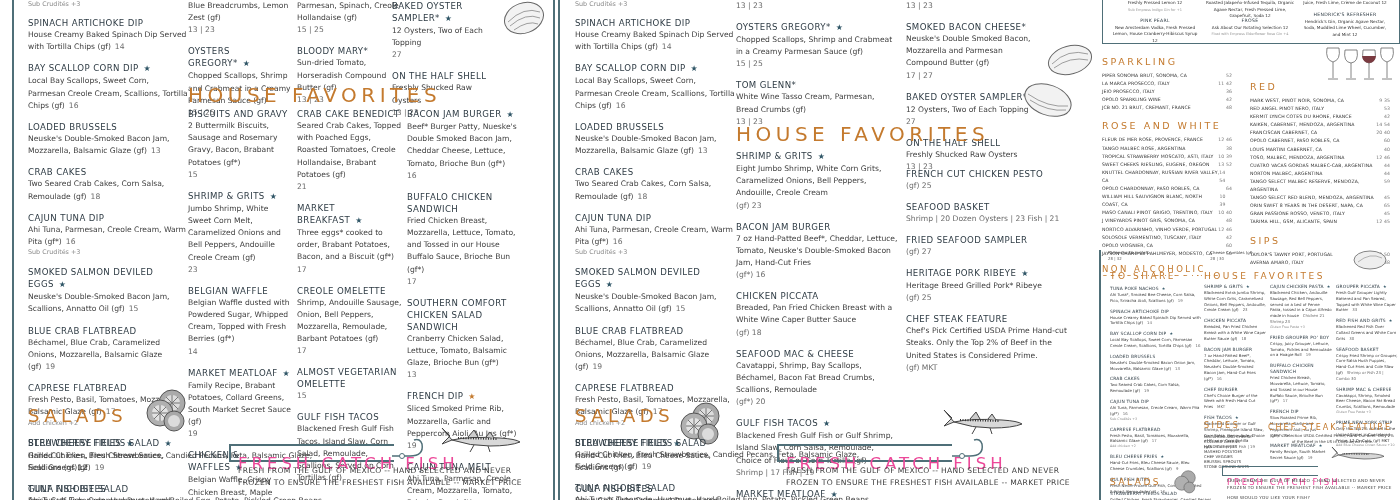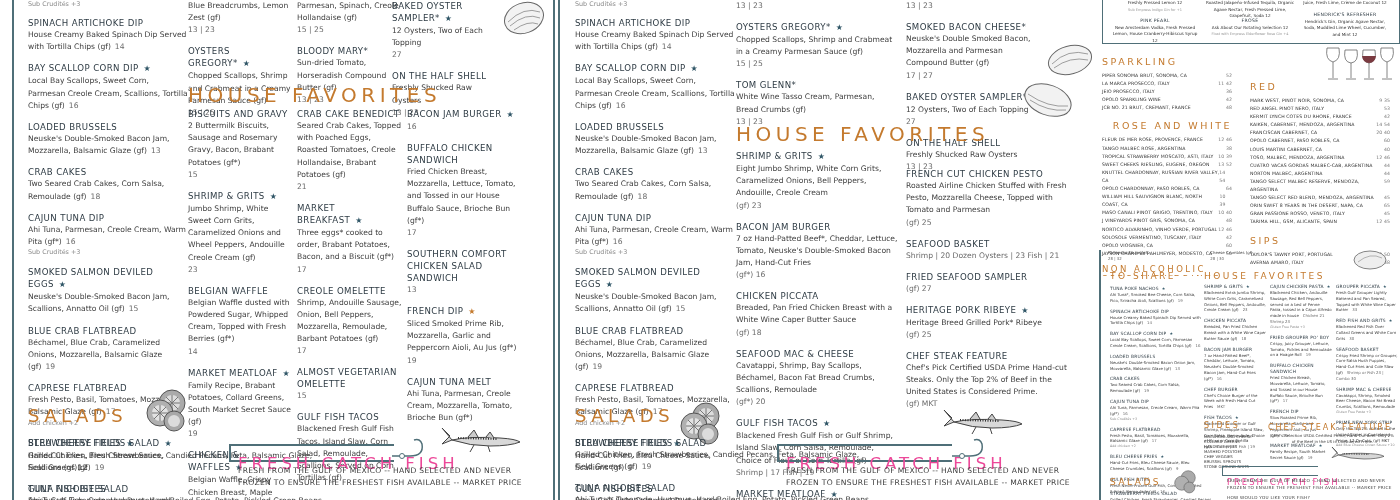--- a/index.html
+++ b/index.html
@@ -164,21 +164,21 @@
   <div class="sec big" style="position:absolute; left:188px; top:84px;">HOUSE FAVORITES</div>
 
   <div class="col" style="left:188px; top:108px; width:105px;" id="pl-hf1">
       <div class="item">
         <div class="iname"><span>Biscuits and Gravy</span></div>
         <div class="idesc"><span>2 Buttermilk Biscuits, Sausage and Rosemary Gravy, Bacon, Brabant Potatoes (gf*)</span></div>
         <div class="price">15</div>
       </div>
       <div class="item">
         <div class="iname"><span>Shrimp &amp; Grits</span><span class="star">★</span></div>
-        <div class="idesc"><span>Jumbo Shrimp, White Sweet Corn Grits, Caramelized Onions and Wheel Peppers, Andouille Creole Cream (gf)</span></div>
+        <div class="idesc"><span>Jumbo Shrimp, White Sweet Corn Melt, Caramelized Onions and Bell Peppers, Andouille Creole Cream (gf)</span></div>
         <div class="price">23</div>
       </div>
       <div class="item">
         <div class="iname"><span>Belgian Waffle</span></div>
         <div class="idesc"><span>Belgian Waffle dusted with Powdered Sugar, Whipped Cream, Topped with Fresh Berries (gf*)</span></div>
         <div class="price">14</div>
       </div>
       <div class="item">
         <div class="iname"><span>Market Meatloaf</span><span class="star">★</span></div>
         <div class="idesc"><span>Family Recipe, Brabant Potatoes, Collard Greens, South Market Secret Sauce (gf)</span></div>
@@ -210,29 +210,31 @@
         <div class="price">15</div>
       </div>
       <div class="item">
         <div class="iname"><span>Gulf Fish Tacos</span></div>
         <div class="idesc"><span>Blackened Fresh Gulf Fish Tacos, Island Slaw, Corn Salad, Remoulade, Scallions, Served on Corn Tortillas (gf)</span></div>
       </div>
     </div>
   <div class="col" style="left:407px; top:108px; width:110px;" id="pl-hf3">
       <div class="item">
         <div class="iname"><span>Bacon Jam Burger</span><span class="star">★</span></div>
+        <div class="idesc"><span>Beef* Burger Patty, Nueske's Double Smoked Bacon Jam, Cheddar Cheese, Lettuce, Tomato, Brioche Bun (gf*)</span></div>
         <div class="price">16</div>
       </div>
       <div class="item">
         <div class="iname"><span>Buffalo Chicken Sandwich</span></div>
         <div class="idesc"><span>Fried Chicken Breast, Mozzarella, Lettuce, Tomato, and Tossed in our House Buffalo Sauce, Brioche Bun (gf*)</span></div>
         <div class="price">17</div>
       </div>
       <div class="item">
         <div class="iname"><span>Southern Comfort Chicken Salad Sandwich</span></div>
+        <div class="idesc"><span>Cranberry Chicken Salad, Lettuce, Tomato, Balsamic Glaze, Brioche Bun (gf*)</span></div>
         <div class="price">13</div>
       </div>
       <div class="item">
         <div class="iname"><span>French Dip</span><span class="star orange">★</span></div>
         <div class="idesc"><span>Sliced Smoked Prime Rib, Mozzarella, Garlic and Peppercorn Aioli, Au Jus (gf*)</span></div>
         <div class="price">19</div>
       </div>
       <div class="item">
         <div class="iname"><span>Cajun Tuna Melt</span></div>
         <div class="idesc"><span>Ahi Tuna, Parmesan, Creole Cream, Mozzarella, Tomato, Brioche Bun (gf*)</span></div>
@@ -417,21 +419,20 @@
         <div class="idesc"><span>Blackened Fresh Gulf Fish or Gulf Shrimp, Island Slaw, Corn Salsa, Remoulade, Choice of Flour or Corn Tortilla (gf)</span></div>
         <div class="price">Shrimp | 17  Fish | 19</div>
       </div>
       <div class="item">
         <div class="iname"><span>Market Meatloaf</span><span class="star">★</span></div>
       </div>
     </div>
   <div class="col" style="left:348px; top:150px; width:170px;margin-top:18px;" id="pm-hf2">
       <div class="item">
         <div class="iname"><span>French Cut Chicken Pesto</span></div>
-        <div class="idesc"><span>Roasted Airline Chicken Stuffed with Fresh Pesto, Mozzarella Cheese, Topped with Tomato and Parmesan</span></div>
         <div class="price">(gf) 25</div>
       </div>
       <div class="item">
         <div class="iname"><span>Seafood Basket</span></div>
         <div class="price">Shrimp | 20  Dozen Oysters | 23  Fish | 21</div>
       </div>
       <div class="item">
         <div class="iname"><span>Fried Seafood Sampler</span></div>
         <div class="price">(gf) 27</div>
       </div>
@@ -517,21 +518,21 @@
       </div>
       <div class="w-row">
         <span>Opolo Sparkling Wine</span>
         <span class="wp">42</span>
       </div>
       <div class="w-row">
         <span>JCB No. 21 Brut, Cremant, France</span>
         <span class="wp">48</span>
       </div>
     </div>
-  <div class="w-sec" style="margin:8px 0 4px;text-align:right;">ROSE AND WHITE</div>
+  <div class="w-sec" style="margin:8px 0 4px;">ROSE AND WHITE</div>
   <div id="pr-rose">
       <div class="w-row">
         <span>Fleur de Mer Rose, Provence, France</span>
         <span class="wp">12  46</span>
       </div>
       <div class="w-row">
         <span>Tango Malbec Rose, Argentina</span>
         <span class="wp">38</span>
       </div>
       <div class="w-row">

